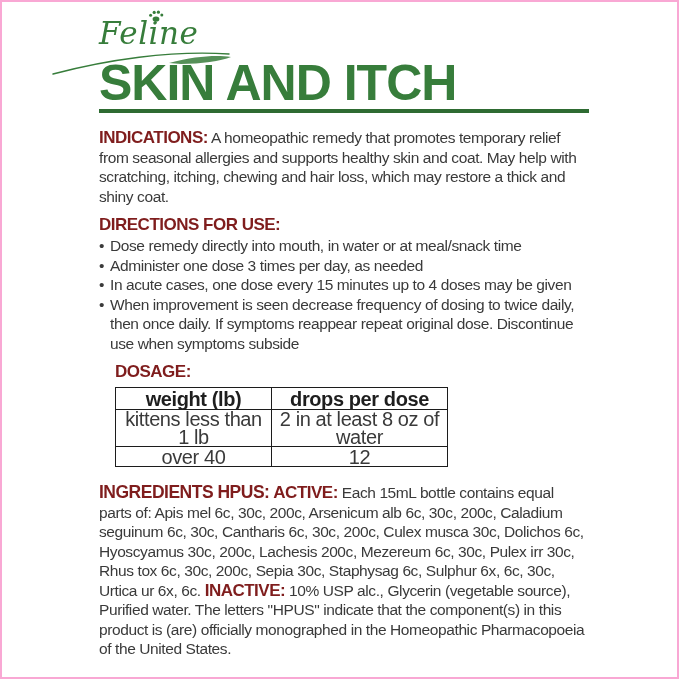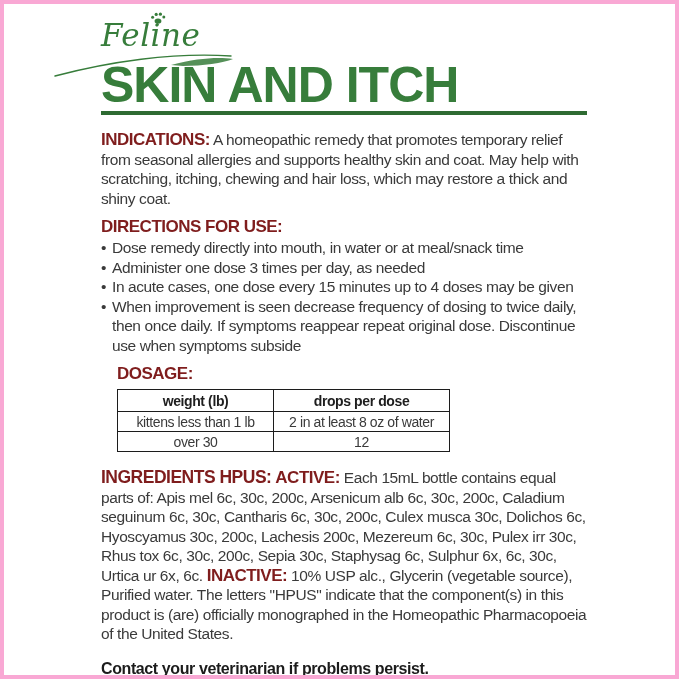--- a/index.html
+++ b/index.html
@@ -1,18 +1,18 @@
 <!DOCTYPE html>
 <html><head>
 <meta charset="utf-8">
 <style>
   html,body { margin:0; padding:0; background:#ffffff; }
   .page {
     width:679px; height:679px; box-sizing:border-box;
-    background:#ffffff; border:4px solid #f9a8d4;
+    background:#ffffff; border:2px solid #f9a8d4;
     padding:14px 88px 0 97px;
     font-family:"Liberation Sans", sans-serif;
     color:#3a3a3a; overflow:hidden; position:relative;
   }
   
   .brand {
     position:relative; height:46px;
   }
   .brand-text {
     font-family:"DejaVu Serif", serif; font-style:italic;
@@ -41,21 +41,21 @@
   ul.bullets { list-style:none; margin:1px 0 0 0; padding:0; }
   ul.bullets li { display:flex; }
   .bullet-marker { width:11px; flex:none; font-size:15.5px; line-height:19.5px; }
   .btext { flex:1; }
   
   table.dosage {
     border-collapse:collapse; margin-top:5px; table-layout:fixed;
   }
   table.dosage th, table.dosage td {
     border:1.5px solid #1c1c1c; text-align:center; padding:0 2px;
-    height:19px; line-height:18px; letter-spacing:-0.4px; font-size:14px;
+    height:19px; line-height:18px; letter-spacing:-0.4px; font-size:20px;
   }
   table.dosage th { font-weight:bold; color:#1e1e1e; height:21px; }
   
   .footer { margin-top:14px; }
   .contact { font-weight:bold; color:#1c1c1c; font-size:16px; letter-spacing:-0.4px; line-height:21px; }
 </style>
 </head>
 <body>
 
 <div class="page">
@@ -120,21 +120,21 @@
           <th>weight (lb)</th>
           <th>drops per dose</th>
         </tr>
       </thead>
       <tbody>
         <tr>
           <td>kittens less than 1 lb</td>
           <td>2 in at least 8 oz of water</td>
         </tr>
         <tr>
-          <td>over 30</td>
+          <td>over 40</td>
           <td>12</td>
         </tr>
       </tbody>
     </table>
   </div>
 
   <div class="sec-ing">
     <p class="body"><span class="h h-lg">INGREDIENTS HPUS:</span> <span class="h">ACTIVE:</span> <span>Each 15mL bottle contains equal parts of: Apis mel 6c, 30c, 200c, Arsenicum alb 6c, 30c, 200c, Caladium seguinum 6c, 30c, Cantharis 6c, 30c, 200c, Culex musca 30c, Dolichos 6c, Hyoscyamus 30c, 200c, Lachesis 200c, Mezereum 6c, 30c, Pulex irr 30c, Rhus tox 6c, 30c, 200c, Sepia 30c, Staphysag 6c, Sulphur 6x, 6c, 30c, Urtica ur 6x, 6c.</span> <span class="h">INACTIVE:</span> <span>10% USP alc., Glycerin (vegetable source), Purified water. The letters "HPUS" indicate that the component(s) in this product is (are) officially monographed in the Homeopathic Pharmacopoeia of the United States.</span></p>
   </div>
 

